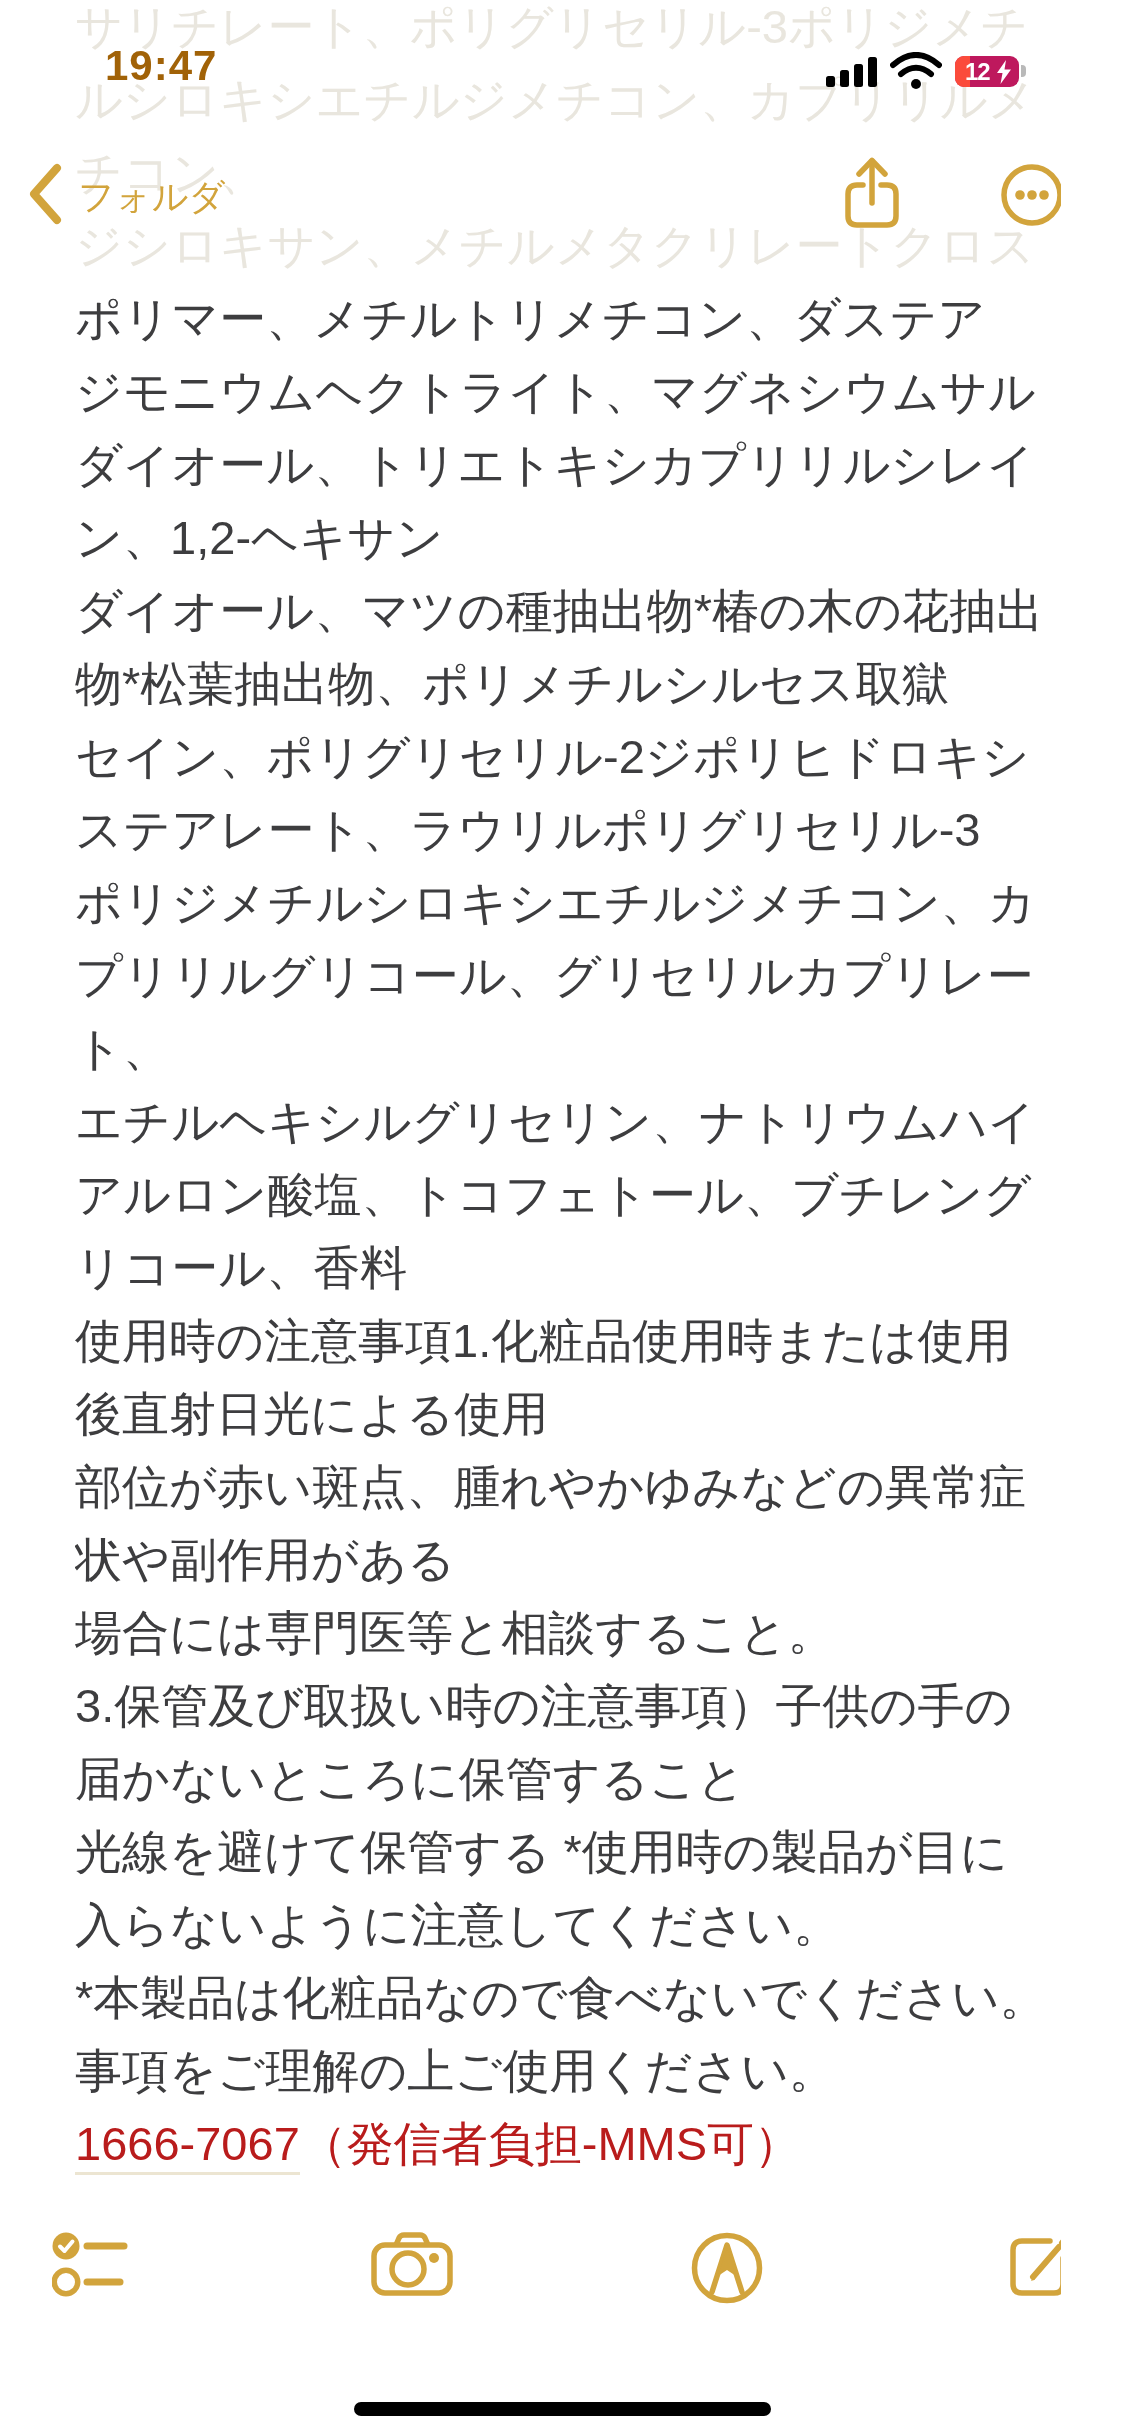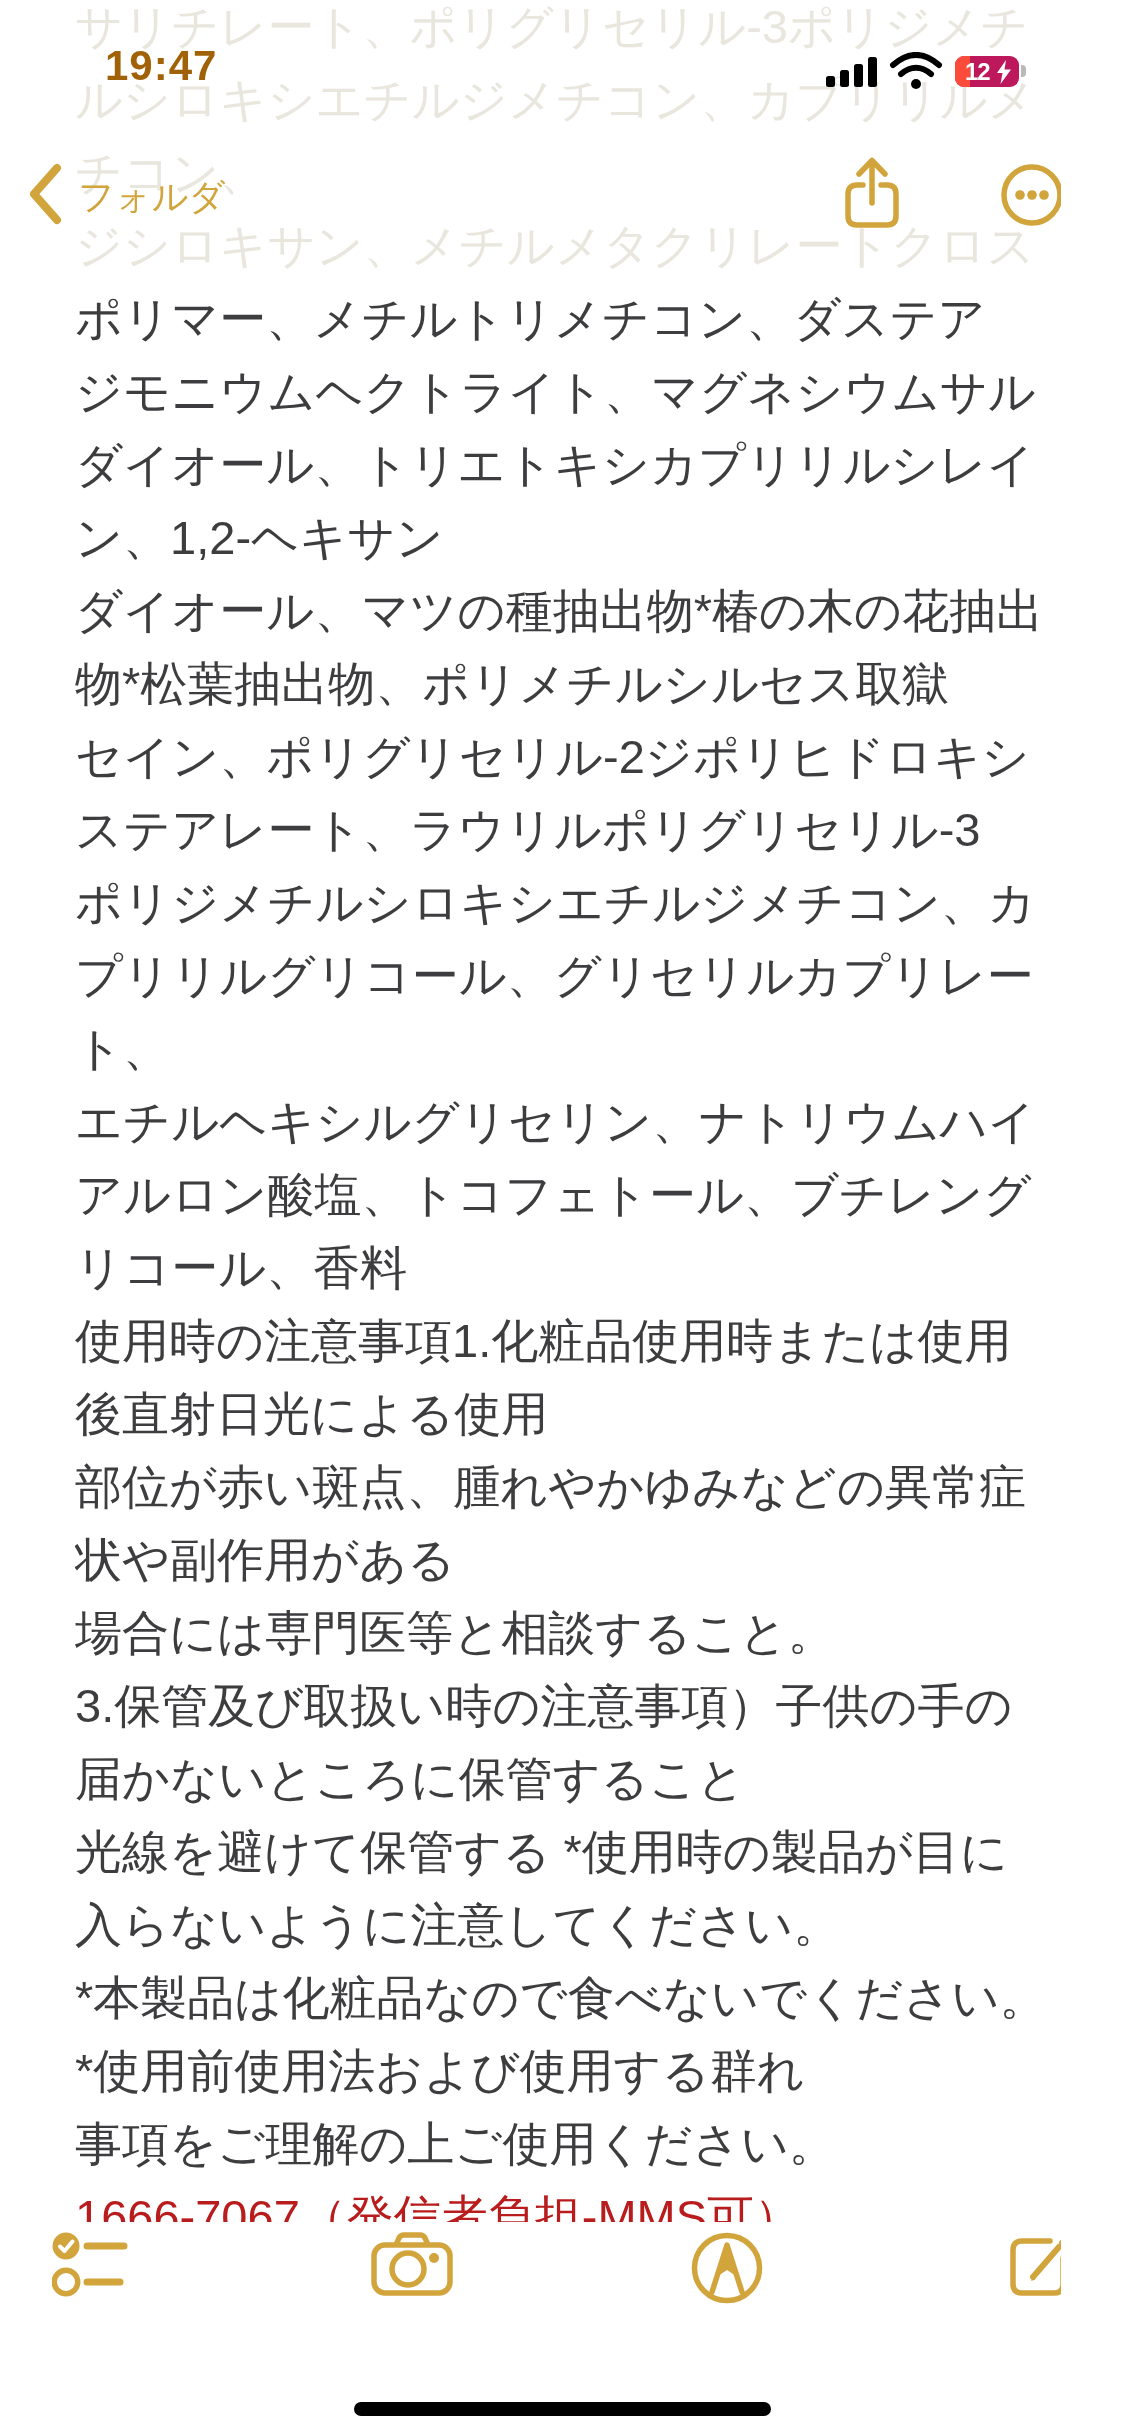--- a/index.html
+++ b/index.html
@@ -70,21 +70,20 @@
     <div class="line">使用時の注意事項1.化粧品使用時または使用</div>
     <div class="line">後直射日光による使用</div>
     <div class="line">部位が赤い斑点、腫れやかゆみなどの異常症</div>
     <div class="line">状や副作用がある</div>
     <div class="line">場合には専門医等と相談すること。</div>
     <div class="line">3.保管及び取扱い時の注意事項）子供の手の</div>
     <div class="line">届かないところに保管すること</div>
     <div class="line">光線を避けて保管する *使用時の製品が目に</div>
     <div class="line">入らないように注意してください。</div>
     <div class="line">*本製品は化粧品なので食べないでください。</div>
-    <div class="line">*使用前使用法および使用する群れ</div>
     <div class="line">事項をご理解の上ご使用ください。</div>
     <div class="line footer-line"><span class="phone">1666-7067</span><span>（発信者負担-MMS可）</span></div>
   </div>
 
   <div class="time">19:47</div>
   <div class="status-icons">
     <span class="signal">
       <i style="height:11px"></i>
         <i style="height:17px"></i>
         <i style="height:23px"></i>

